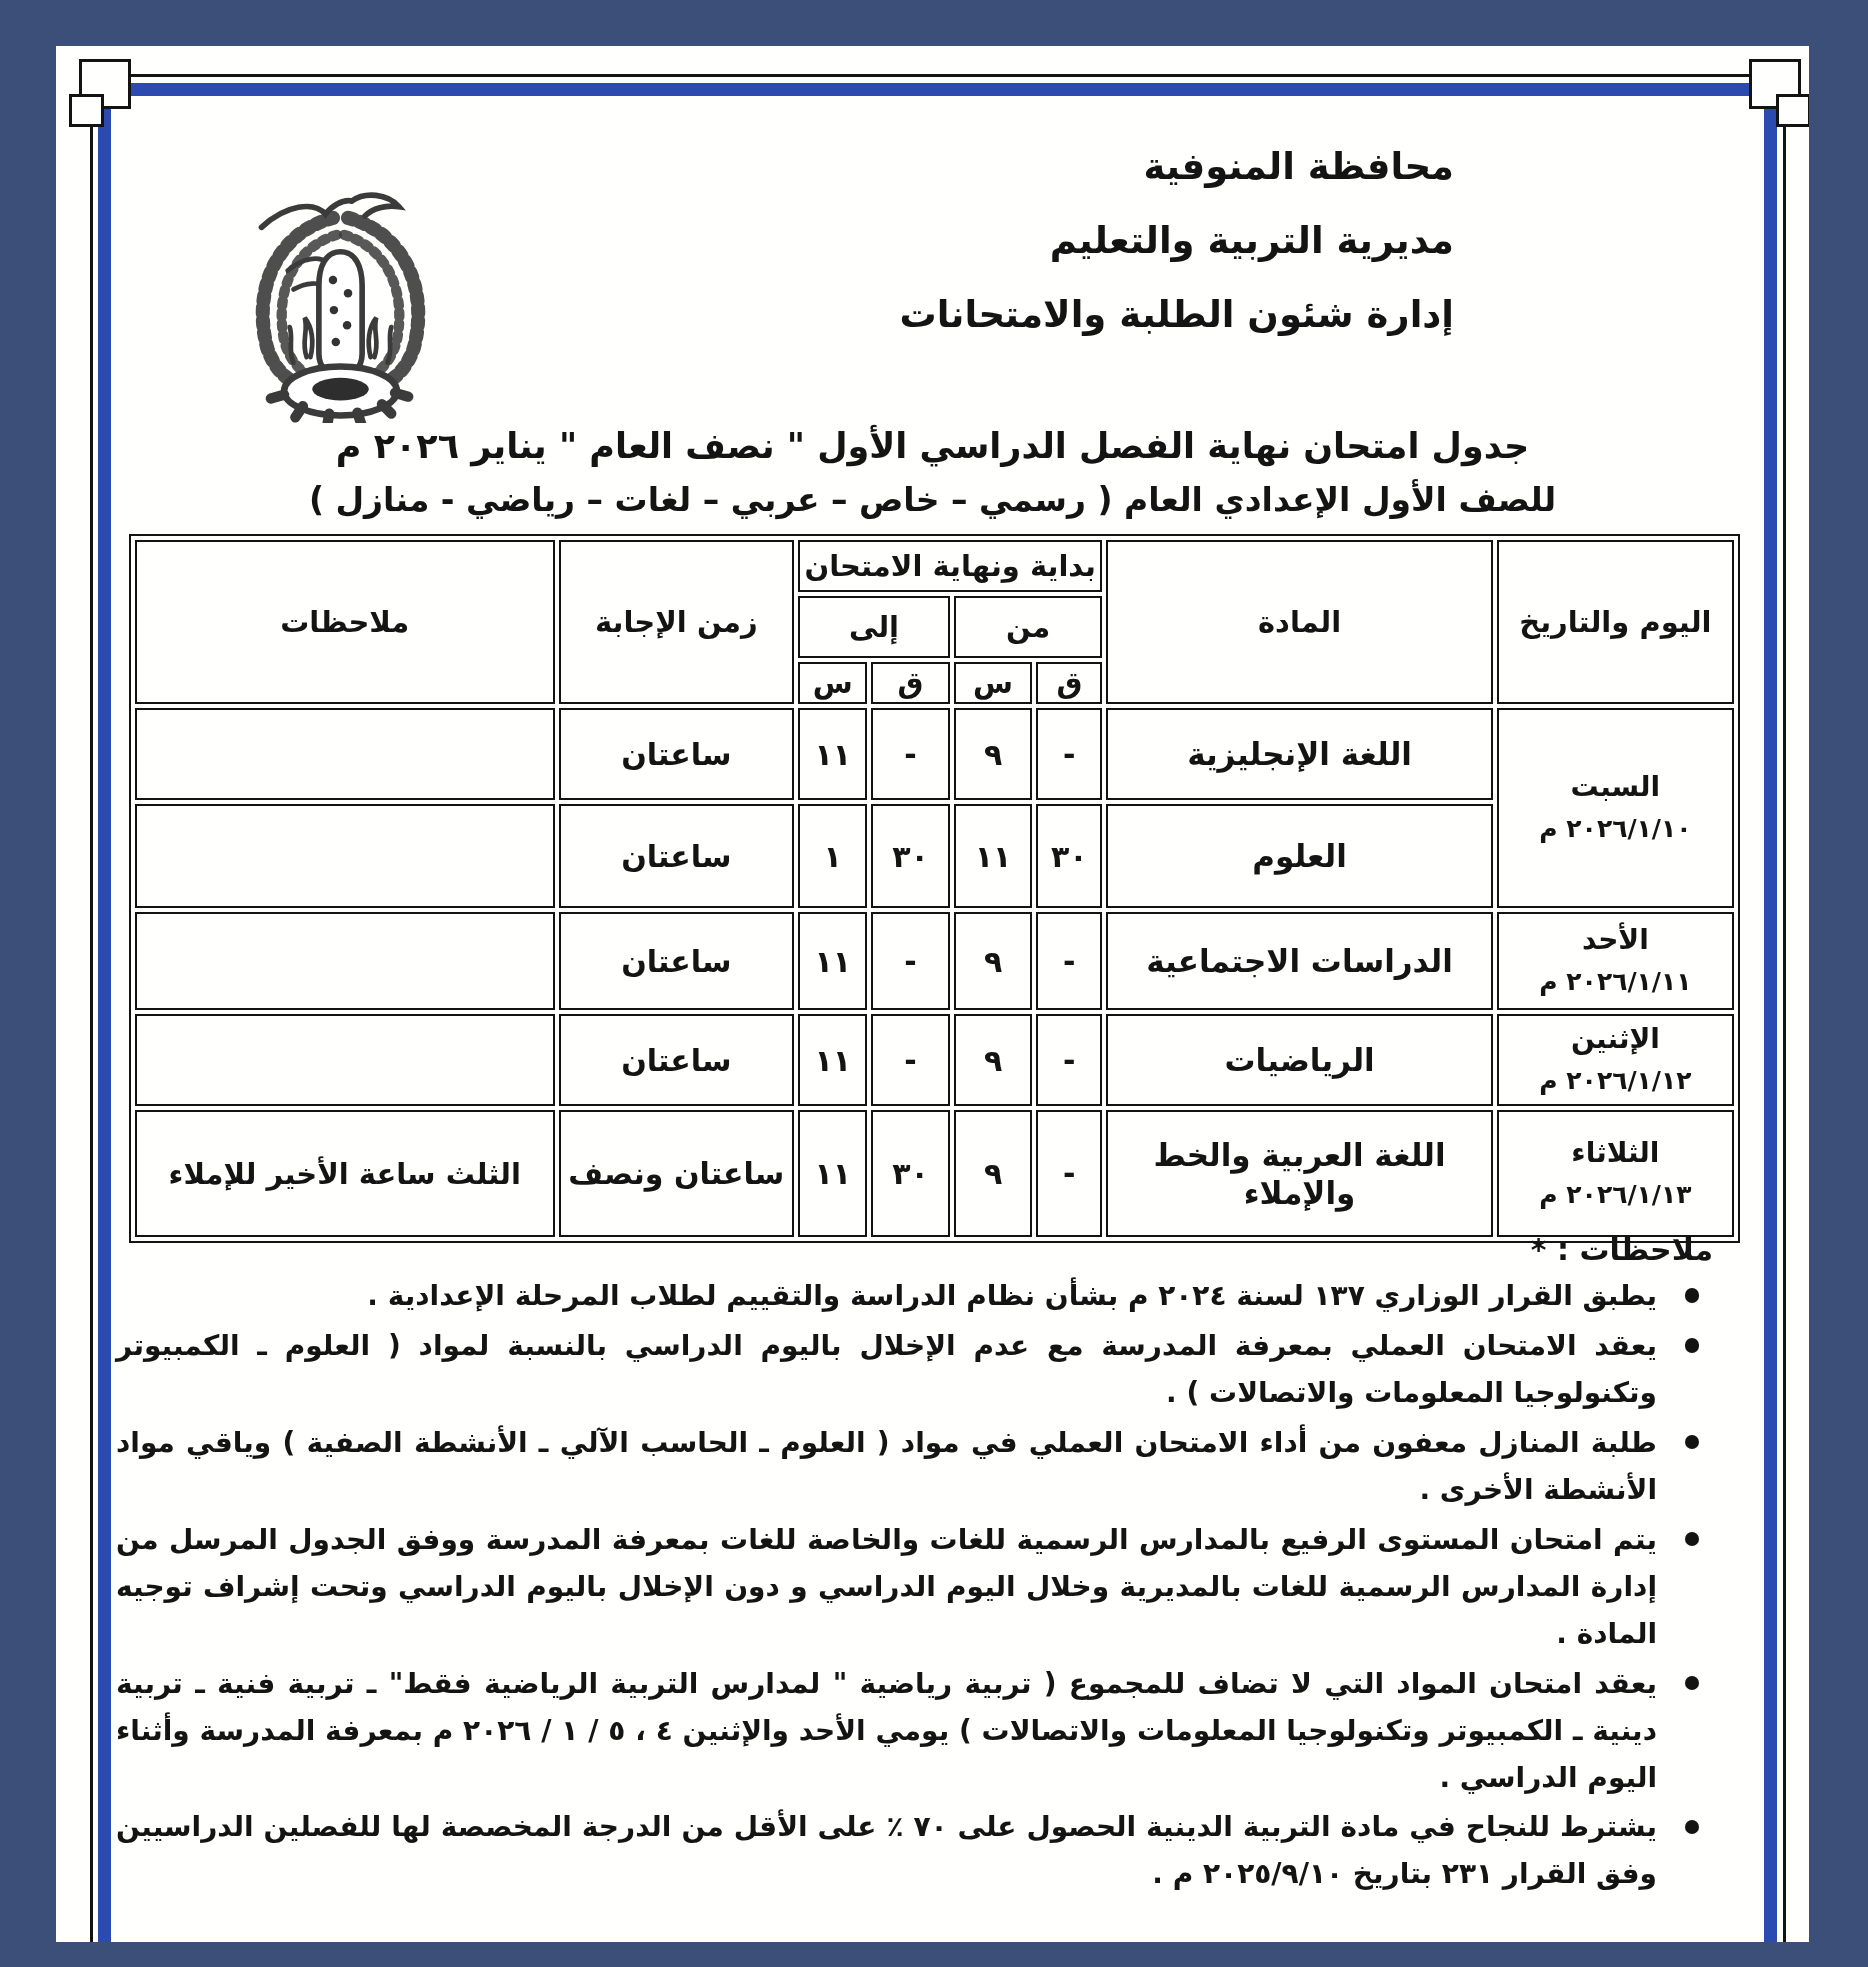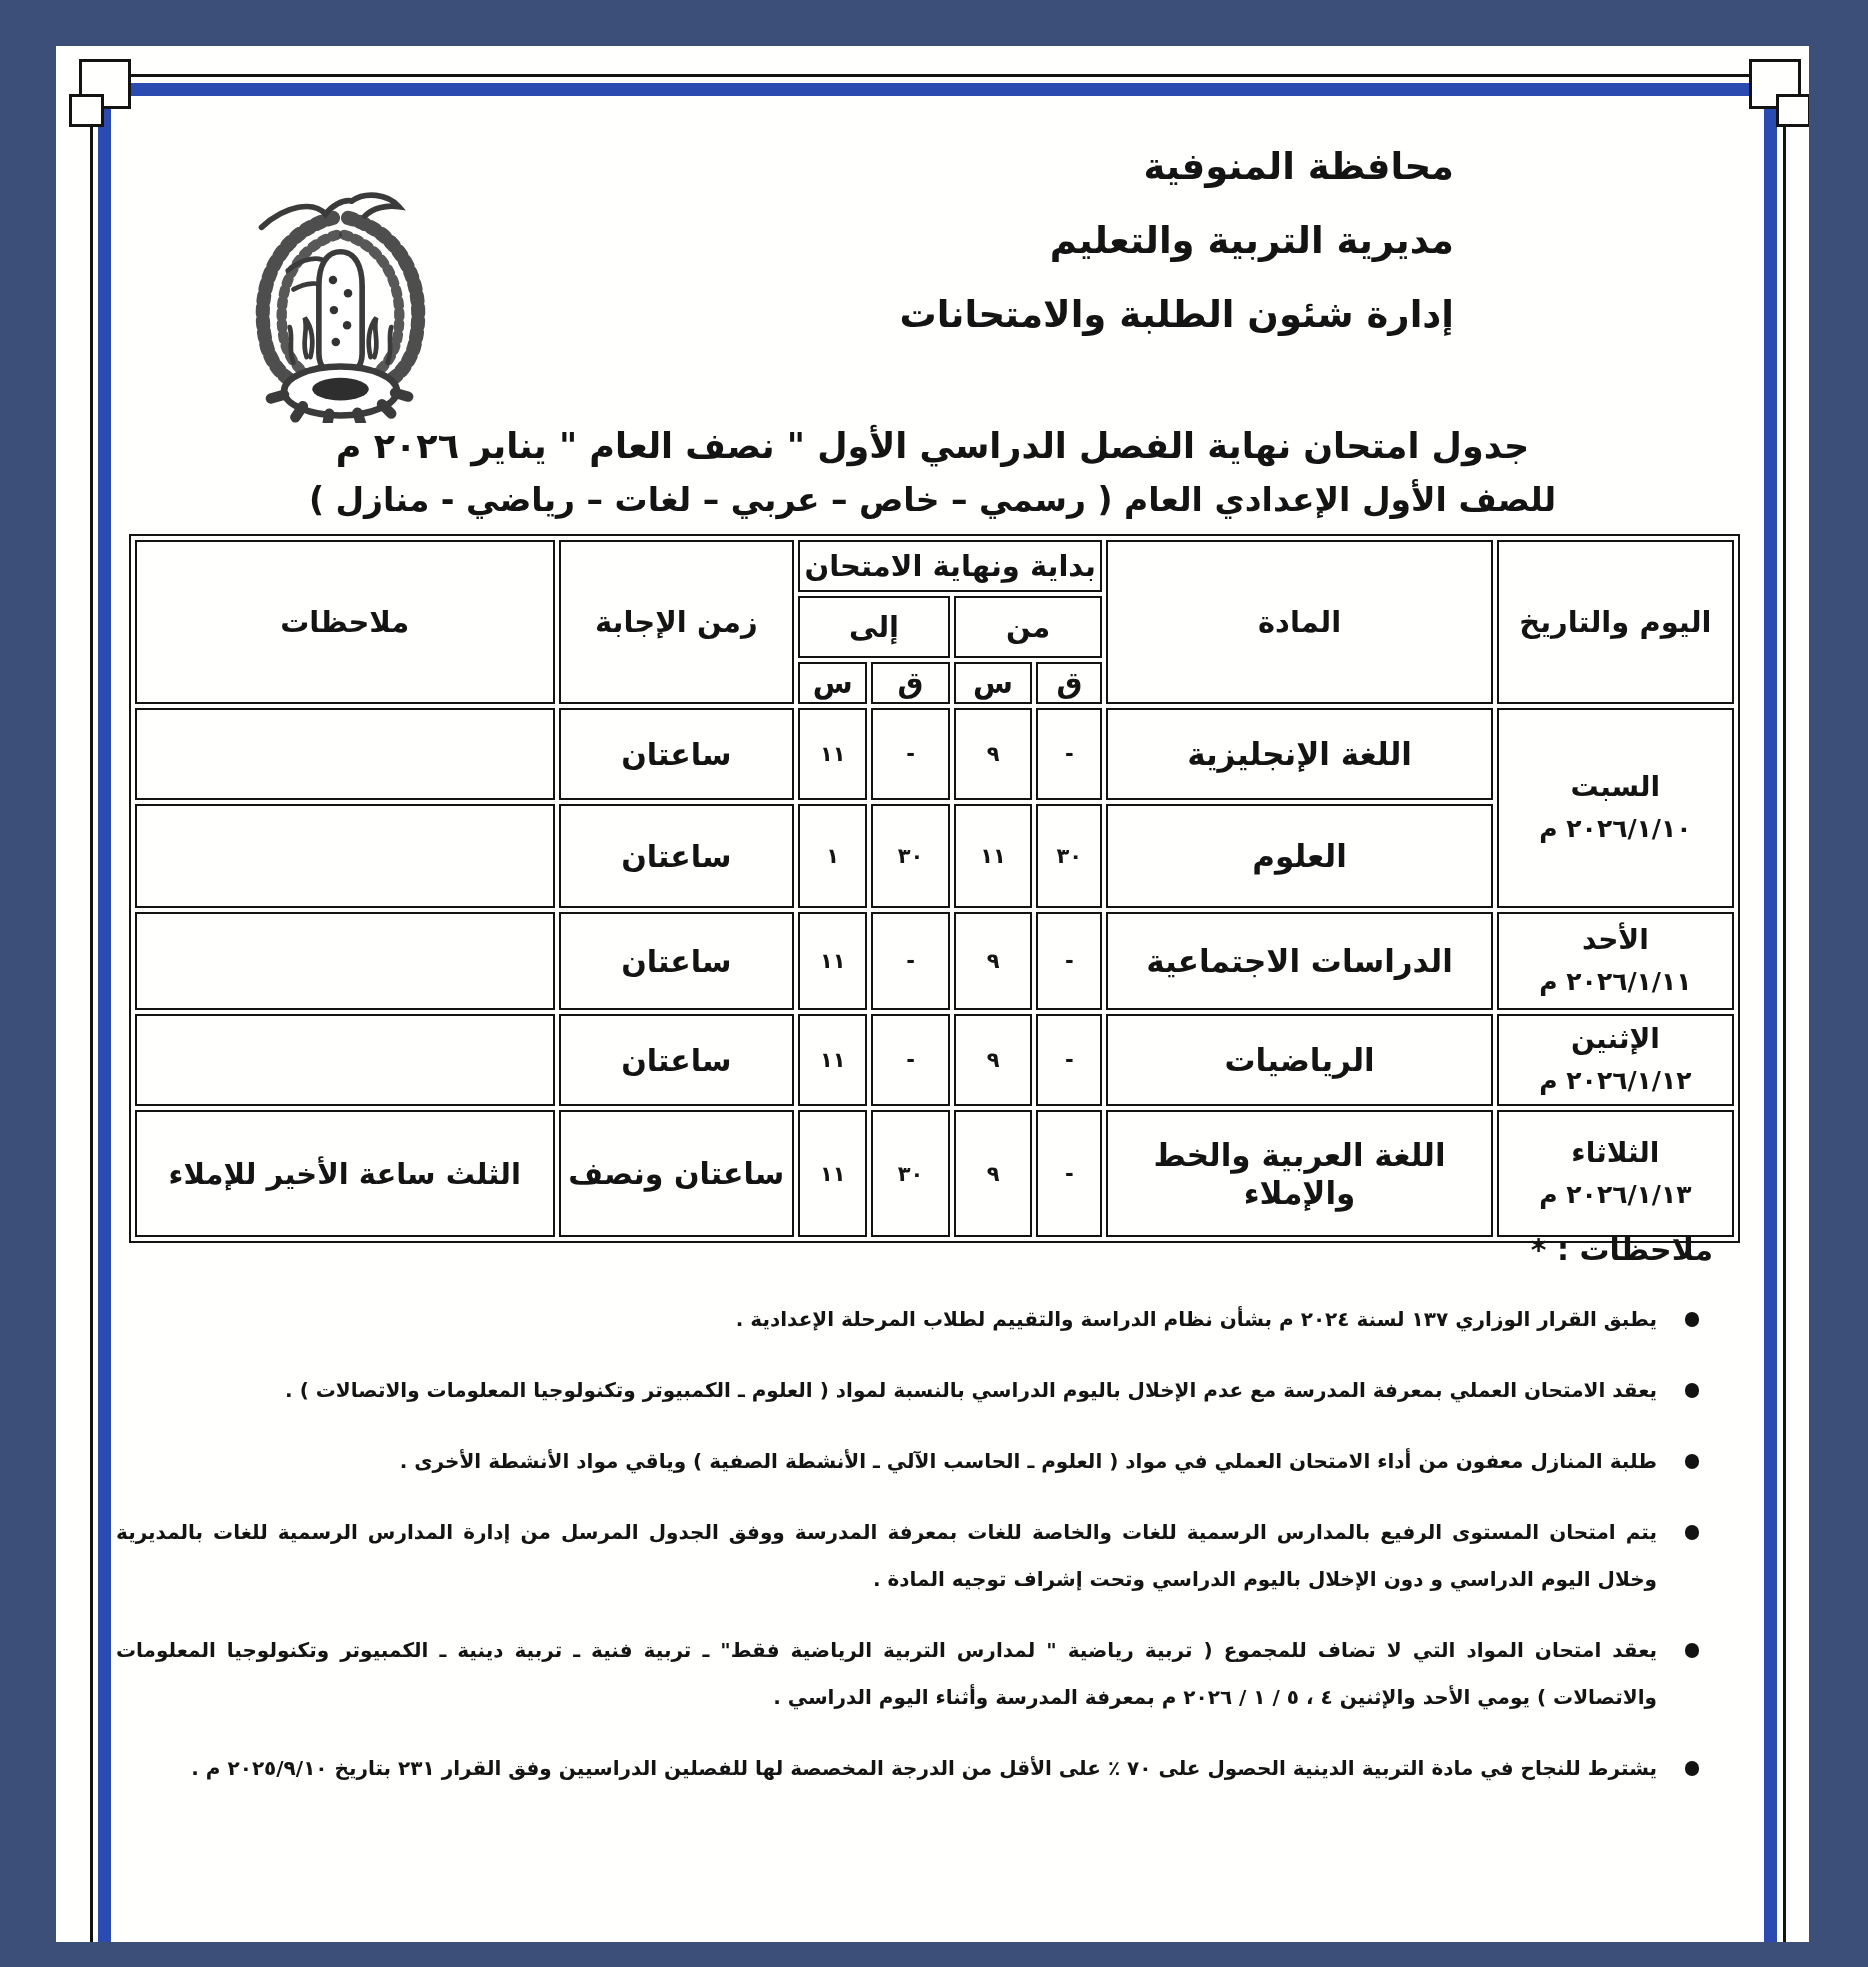--- a/index.html
+++ b/index.html
@@ -52,21 +52,21 @@
     table-layout:fixed;direction:rtl;
     border:2.9px solid #131313;
   }
   table.sched td{
     border:2.9px solid #131313;
     text-align:center;vertical-align:middle;
     font-weight:bold;padding:0 3.8px;overflow:hidden;
   }
   td.hcell{font-size:29px;}
   td.subj{font-size:31px;line-height:38px;}
-  td.num{font-size:21px;}
+  td.num{font-size:30px;}
   td.dur{font-size:30px;}
   td.daycell{font-size:28px;line-height:42px;}
   td.daycell .date{font-size:25px;}
   td.notecell{font-size:29px;line-height:42px;}
   tr.hr1 td{height:48px;}
   tr.hr2 td{height:58px;}
   tr.hr3 td{height:38px;}
   tr.dr0 td{height:88px;}
   tr.dr1 td{height:100px;}
   tr.dr2 td{height:94px;}
@@ -74,22 +74,22 @@
   tr.dr4 td{height:123px;}
 
   
   .notes-heading{
     position:absolute;top:1161px;right:96px;
     font-size:30px;font-weight:bold;margin-top:25px;
   }
   .notes-list{position:absolute;top:1226px;right:102px;left:60px;}
   .note-item{
     position:relative;direction:rtl;text-align:justify;
-    font-size:20px;font-weight:bold;line-height:47px;
-    padding-right:50px;margin-bottom:2.9px;margin-top:24px;
+    font-size:28px;font-weight:bold;line-height:47px;
+    padding-right:50px;margin-bottom:2.9px;
   }
   .note-item .dot{
     position:absolute;right:7.7px;top:16.3px;width:14.4px;height:14.4px;
     border-radius:50%;background:#131313;
   }
   .note-item .nt{display:block;}
 </style>
 </head>
 <body>
 

